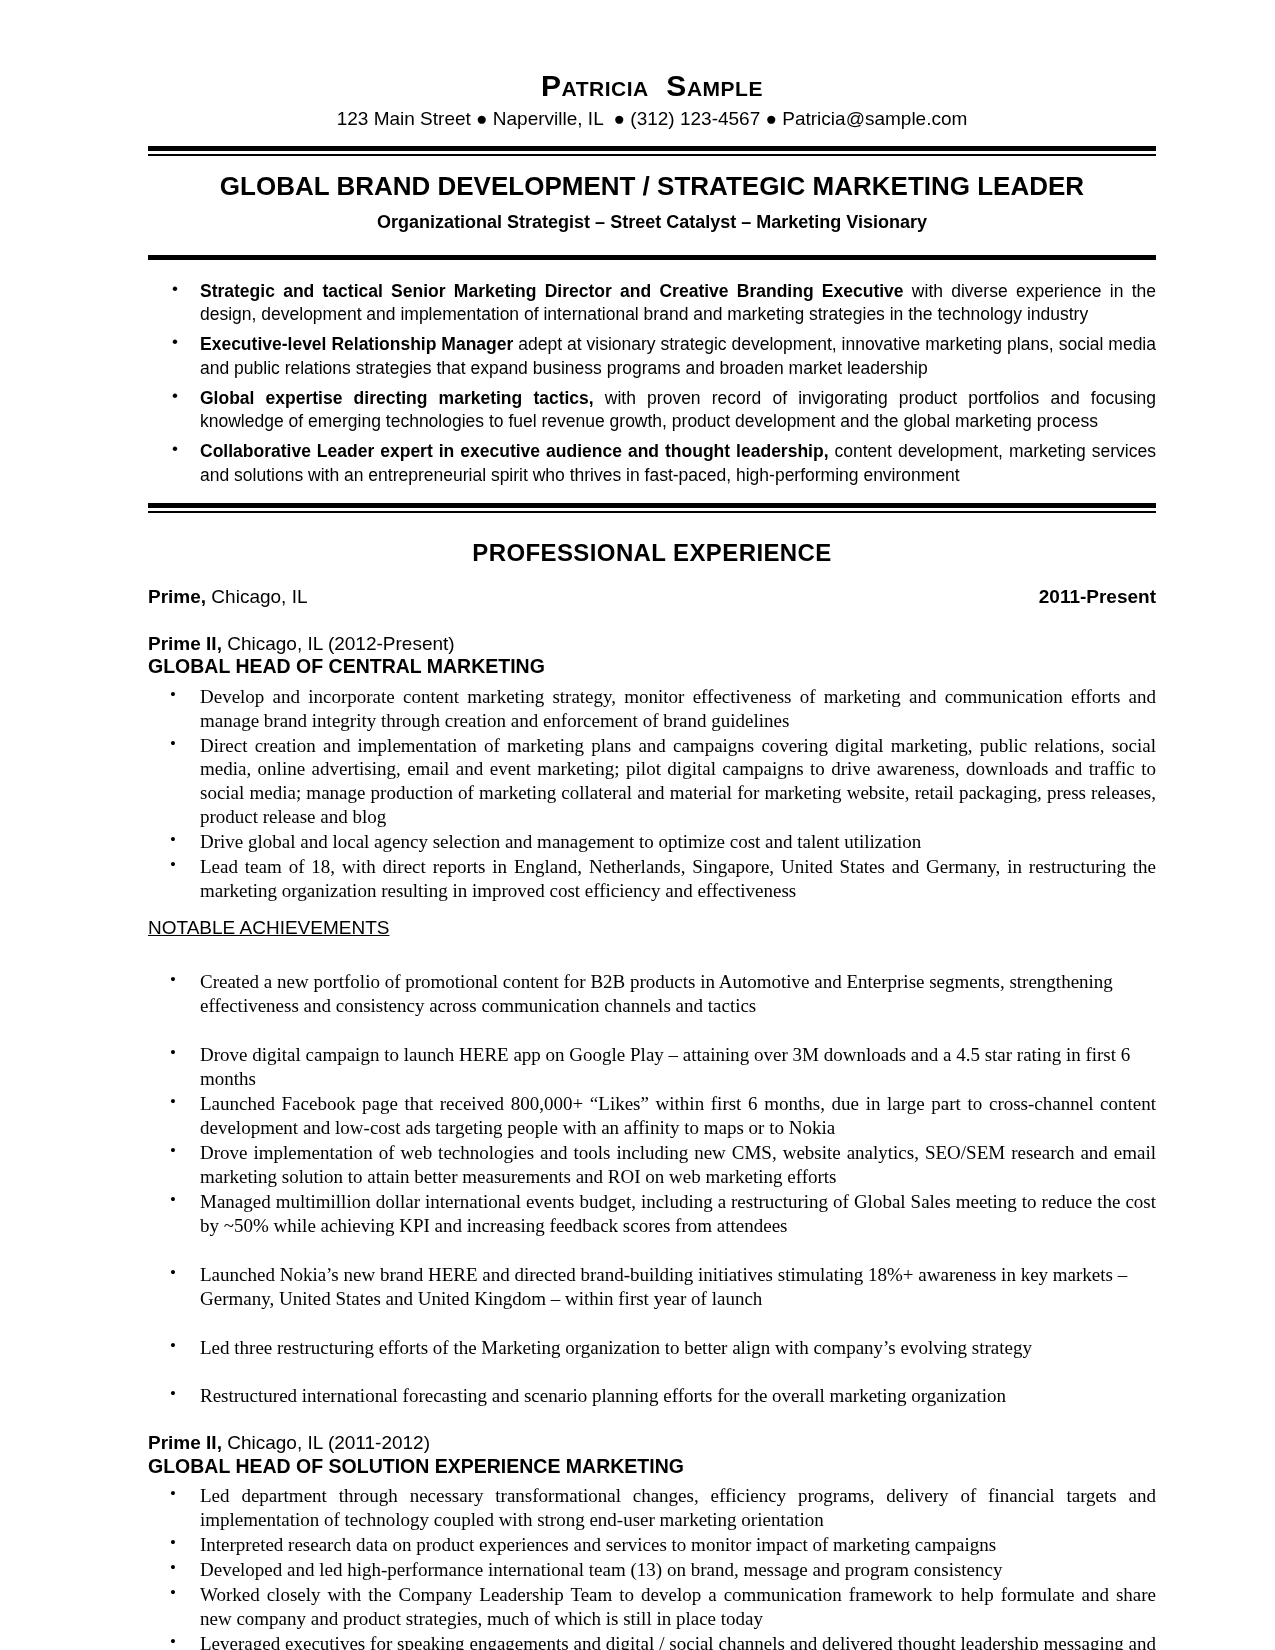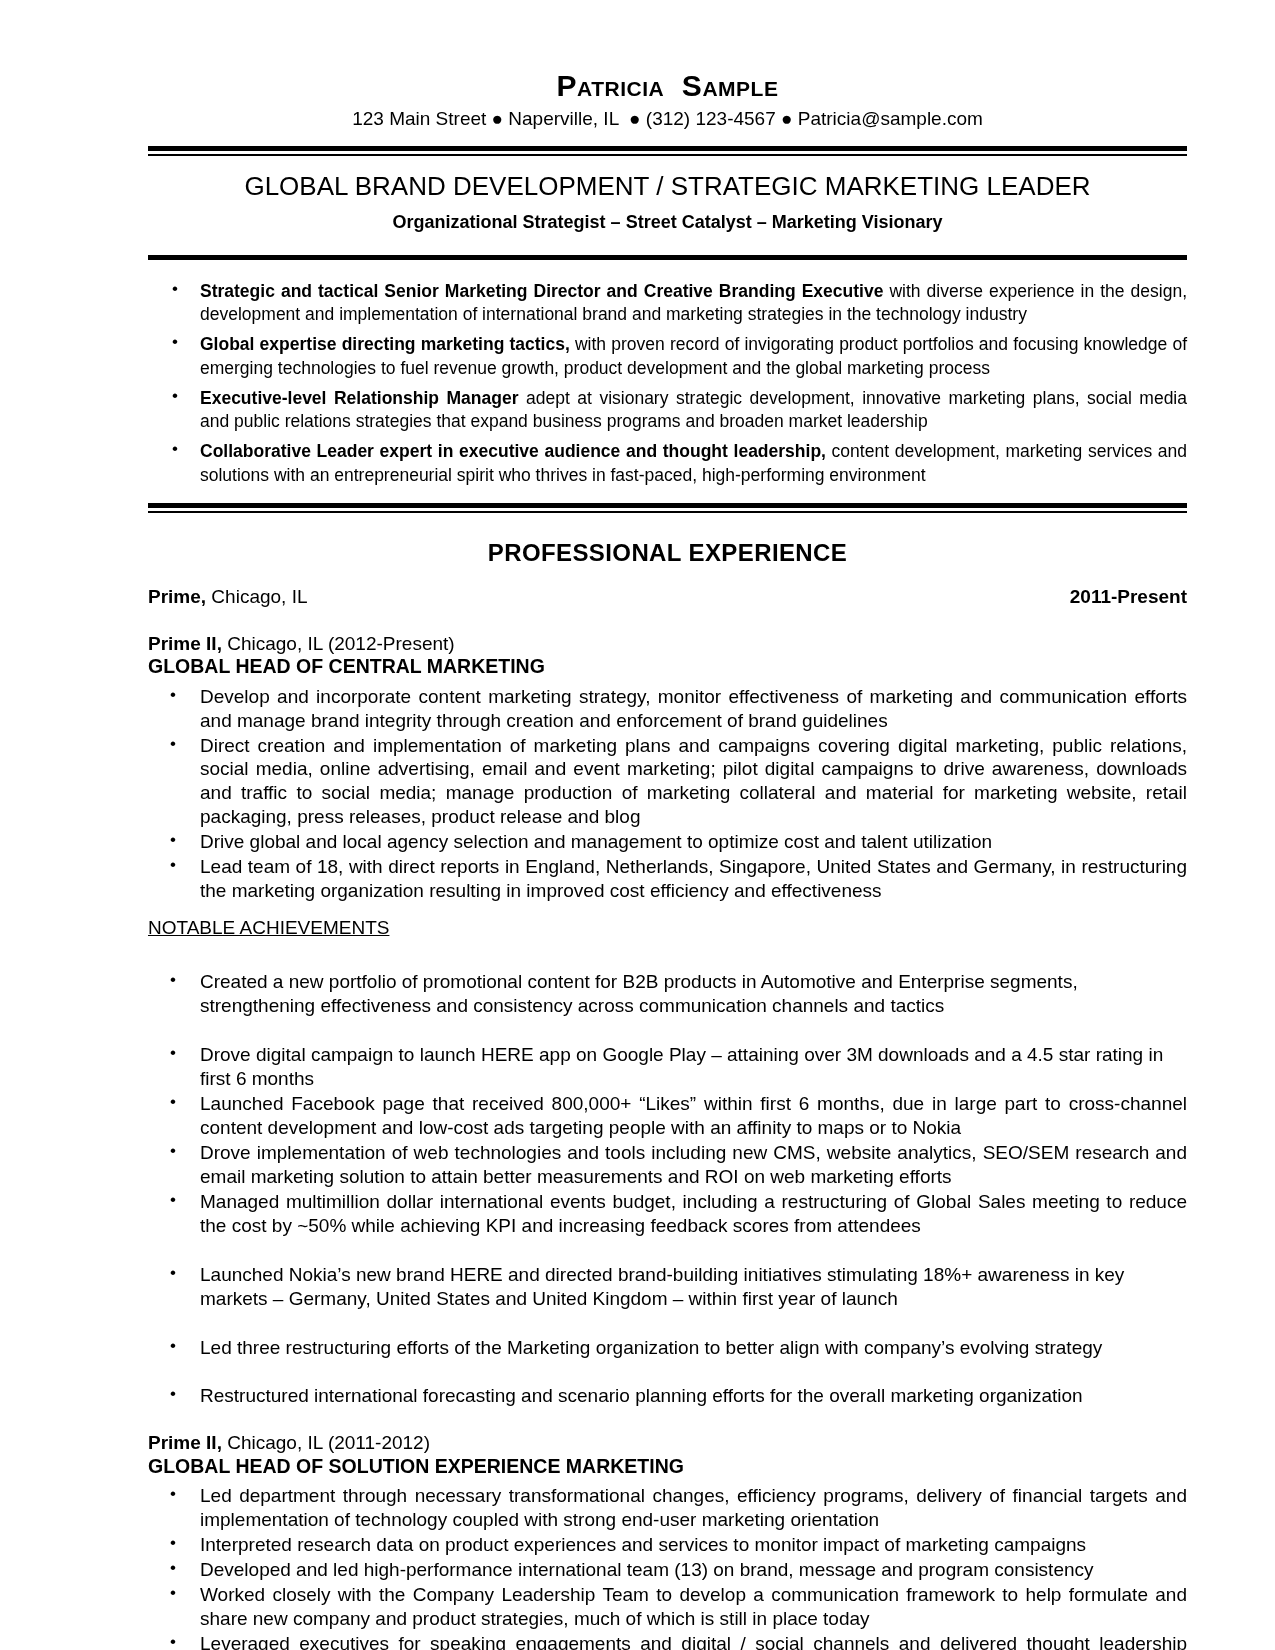--- a/index.html
+++ b/index.html
@@ -13,21 +13,21 @@
     font-family: "Liberation Sans", sans-serif;
     color: #000000;
     -webkit-font-smoothing: antialiased;
   }
 
   .page {
     position: relative;
     width: 1275px;
     height: 1534px;
     box-sizing: border-box;
-    padding: 70px 88px 0 148px;
+    padding: 70px 119px 0 148px;
   }
 
   
   .name {
     text-align: center;
     font-size: 30px;
     font-weight: bold;
     font-variant: small-caps;
     letter-spacing: 0.5px;
     line-height: 1.08;
@@ -65,21 +65,21 @@
     margin-top: 14px;
   }
 
   
   .title-block {
     padding: 16px 0 8px 0;
     text-align: center;
   }
   .headline {
     font-size: 26px;
-    font-weight: normal;
+    font-weight: bold;
     line-height: 1.15;
     margin: 0 0 10px 0;
   }
   .subheadline {
     font-size: 18px;
     font-weight: bold;
     line-height: 1.15;
     margin: 0;
   }
 
@@ -156,20 +156,21 @@
     margin: 0;
     padding: 0;
     list-style: none;
   }
   ul.bullets li {
     position: relative;
     padding-left: 52px;
     margin-bottom: 1px;
     font-size: 19px;
     line-height: 1.26;
+    font-family: Liberation Serif, serif;
   }
   ul.bullets li:before {
     content: "\2022";
     position: absolute;
     left: 22px;
     top: -1px;
     font-size: 17px;
   }
   ul.bullets li.justify { text-align: justify; }
   ul.bullets li.left { text-align: left; margin-top: 25px; }
@@ -194,22 +195,22 @@
 
   <div class="title-block">
     <div class="headline">GLOBAL BRAND DEVELOPMENT / STRATEGIC MARKETING LEADER</div>
     <div class="subheadline">Organizational Strategist – Street Catalyst – Marketing Visionary</div>
   </div>
 
   <div class="rule-single"></div>
 
   <ul class="summary" id="summary-list">
       <li><b>Strategic and tactical Senior Marketing Director and Creative Branding Executive</b><span> with diverse experience in the design, development and implementation of international brand and marketing strategies in the technology industry</span></li>
+      <li><b>Executive-level Relationship Manager</b><span> adept at visionary strategic development, innovative marketing plans, social media and public relations strategies that expand business programs and broaden market leadership</span></li>
       <li><b>Global expertise directing marketing tactics,</b><span> with proven record of invigorating product portfolios and focusing knowledge of emerging technologies to fuel revenue growth, product development and the global marketing process</span></li>
-      <li><b>Executive-level Relationship Manager</b><span> adept at visionary strategic development, innovative marketing plans, social media and public relations strategies that expand business programs and broaden market leadership</span></li>
       <li><b>Collaborative Leader expert in executive audience and thought leadership,</b><span> content development, marketing services and solutions with an entrepreneurial spirit who thrives in fast-paced, high-performing environment</span></li>
     </ul>
 
   <div class="rule-double">
     <div class="thick"></div>
     <div class="gap"></div>
     <div class="thin"></div>
   </div>
 
   <div class="section-heading">PROFESSIONAL EXPERIENCE</div>

